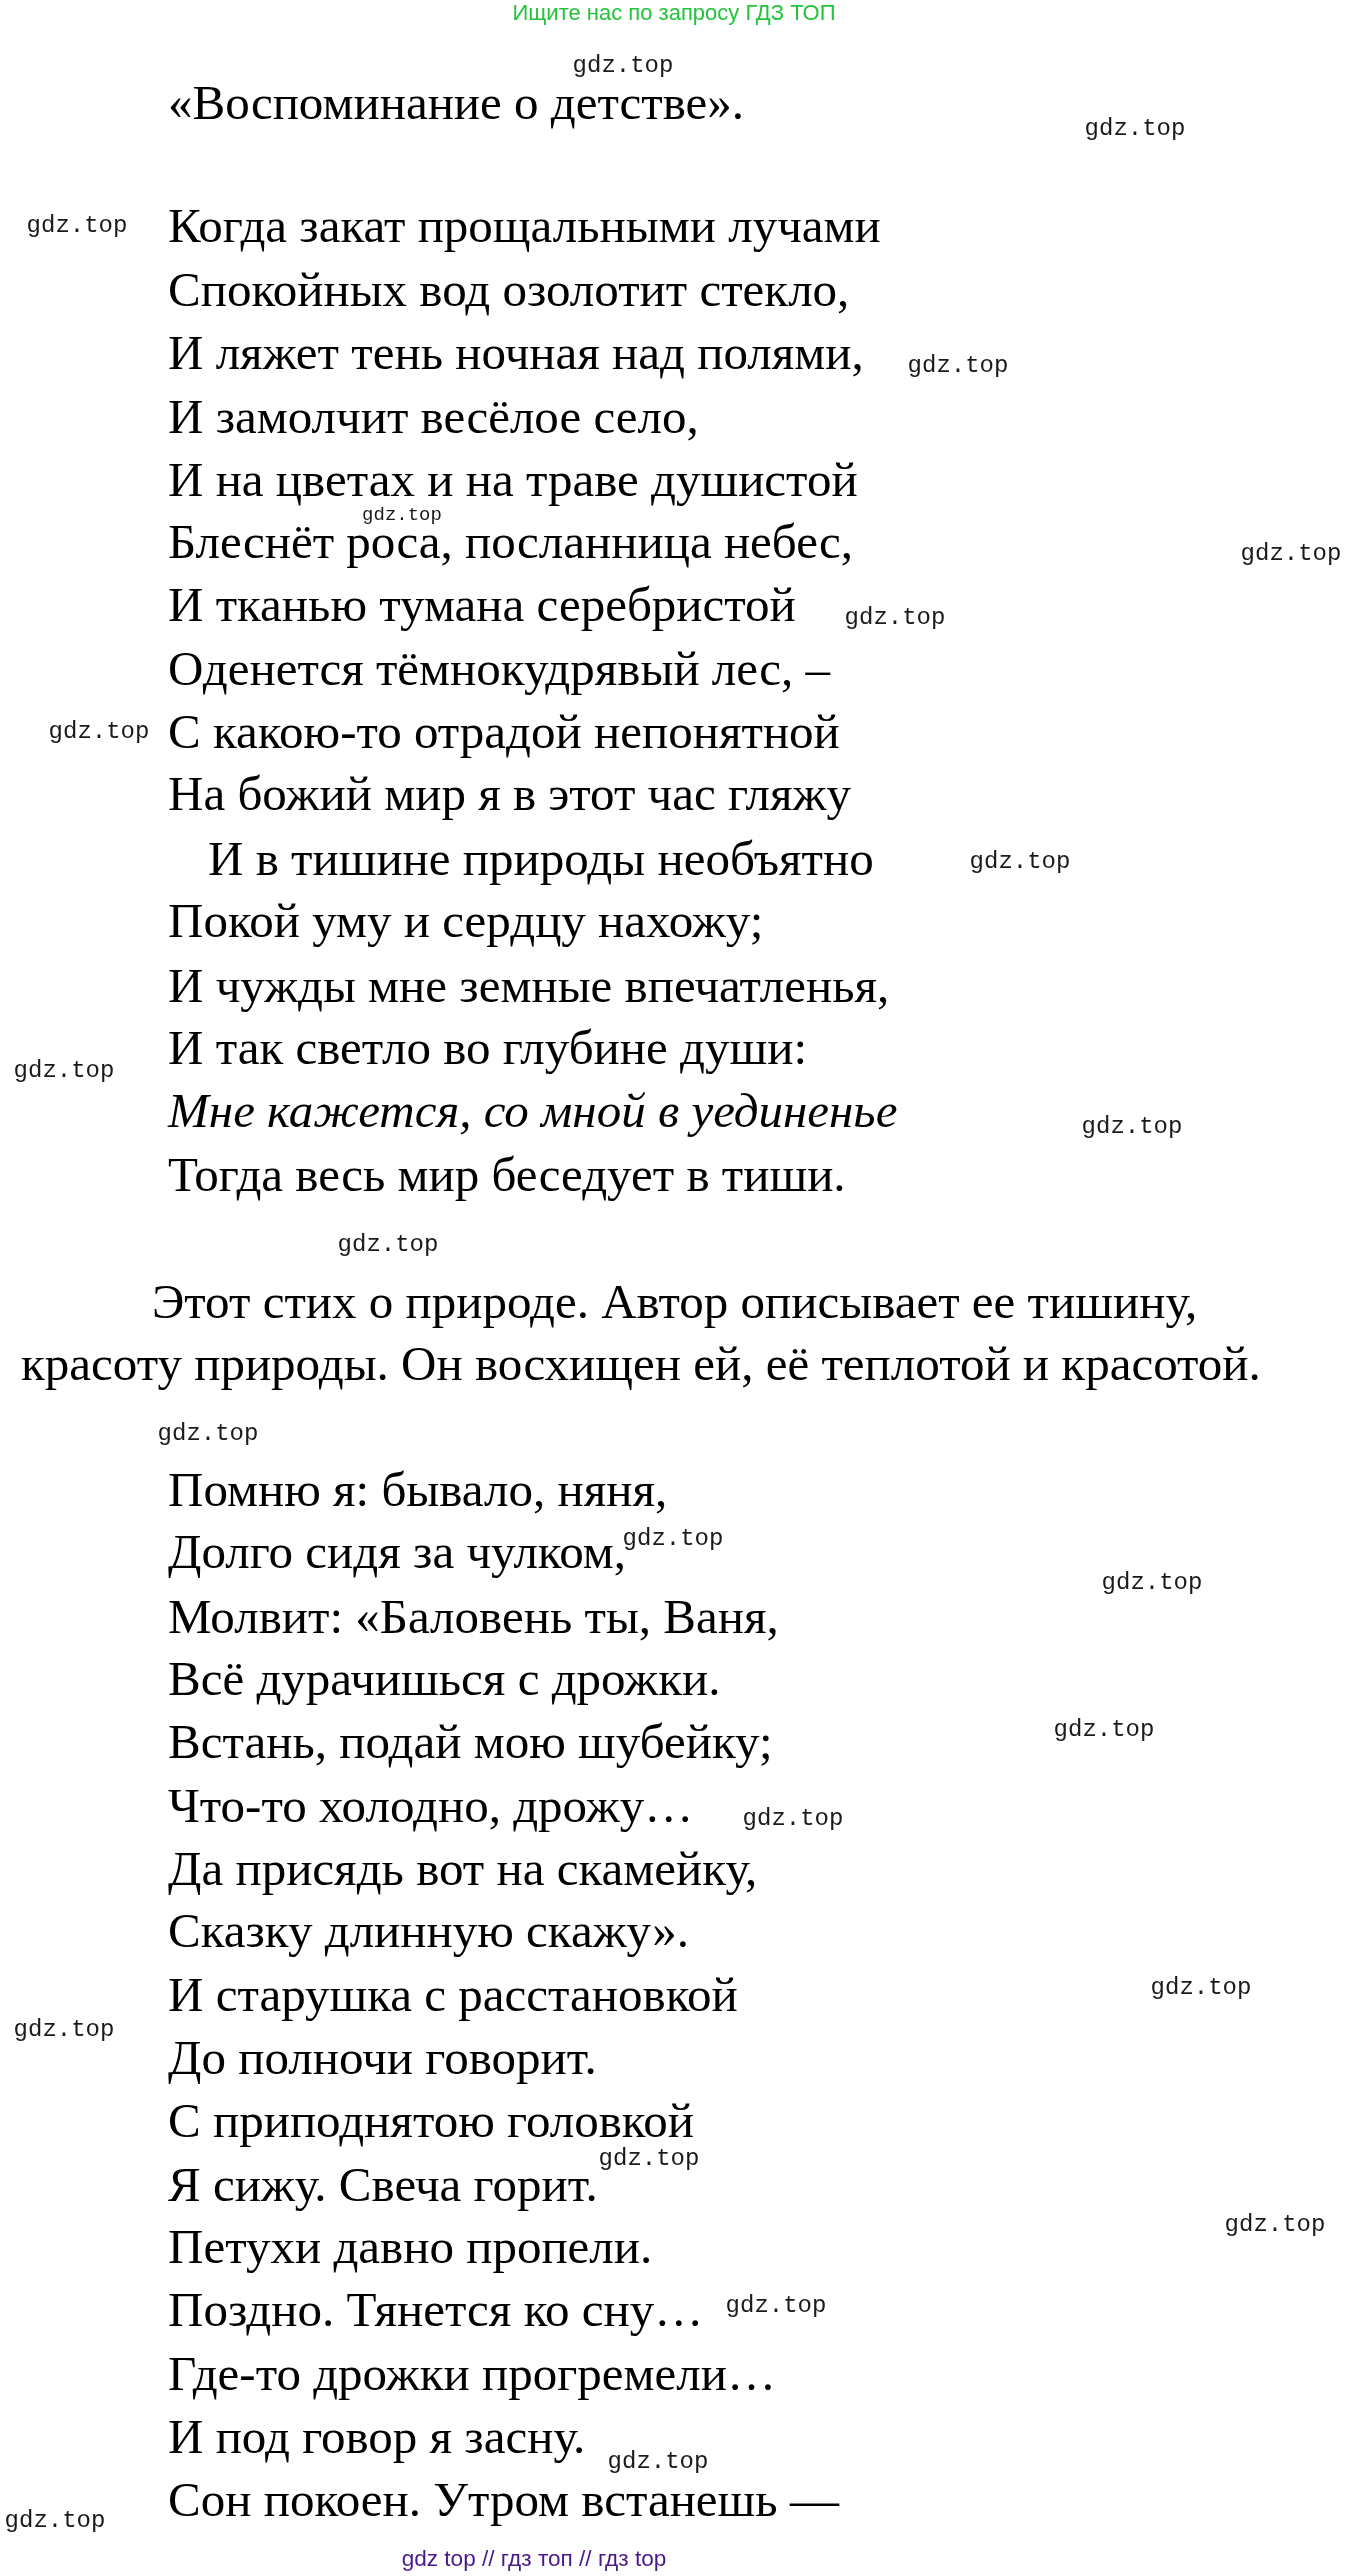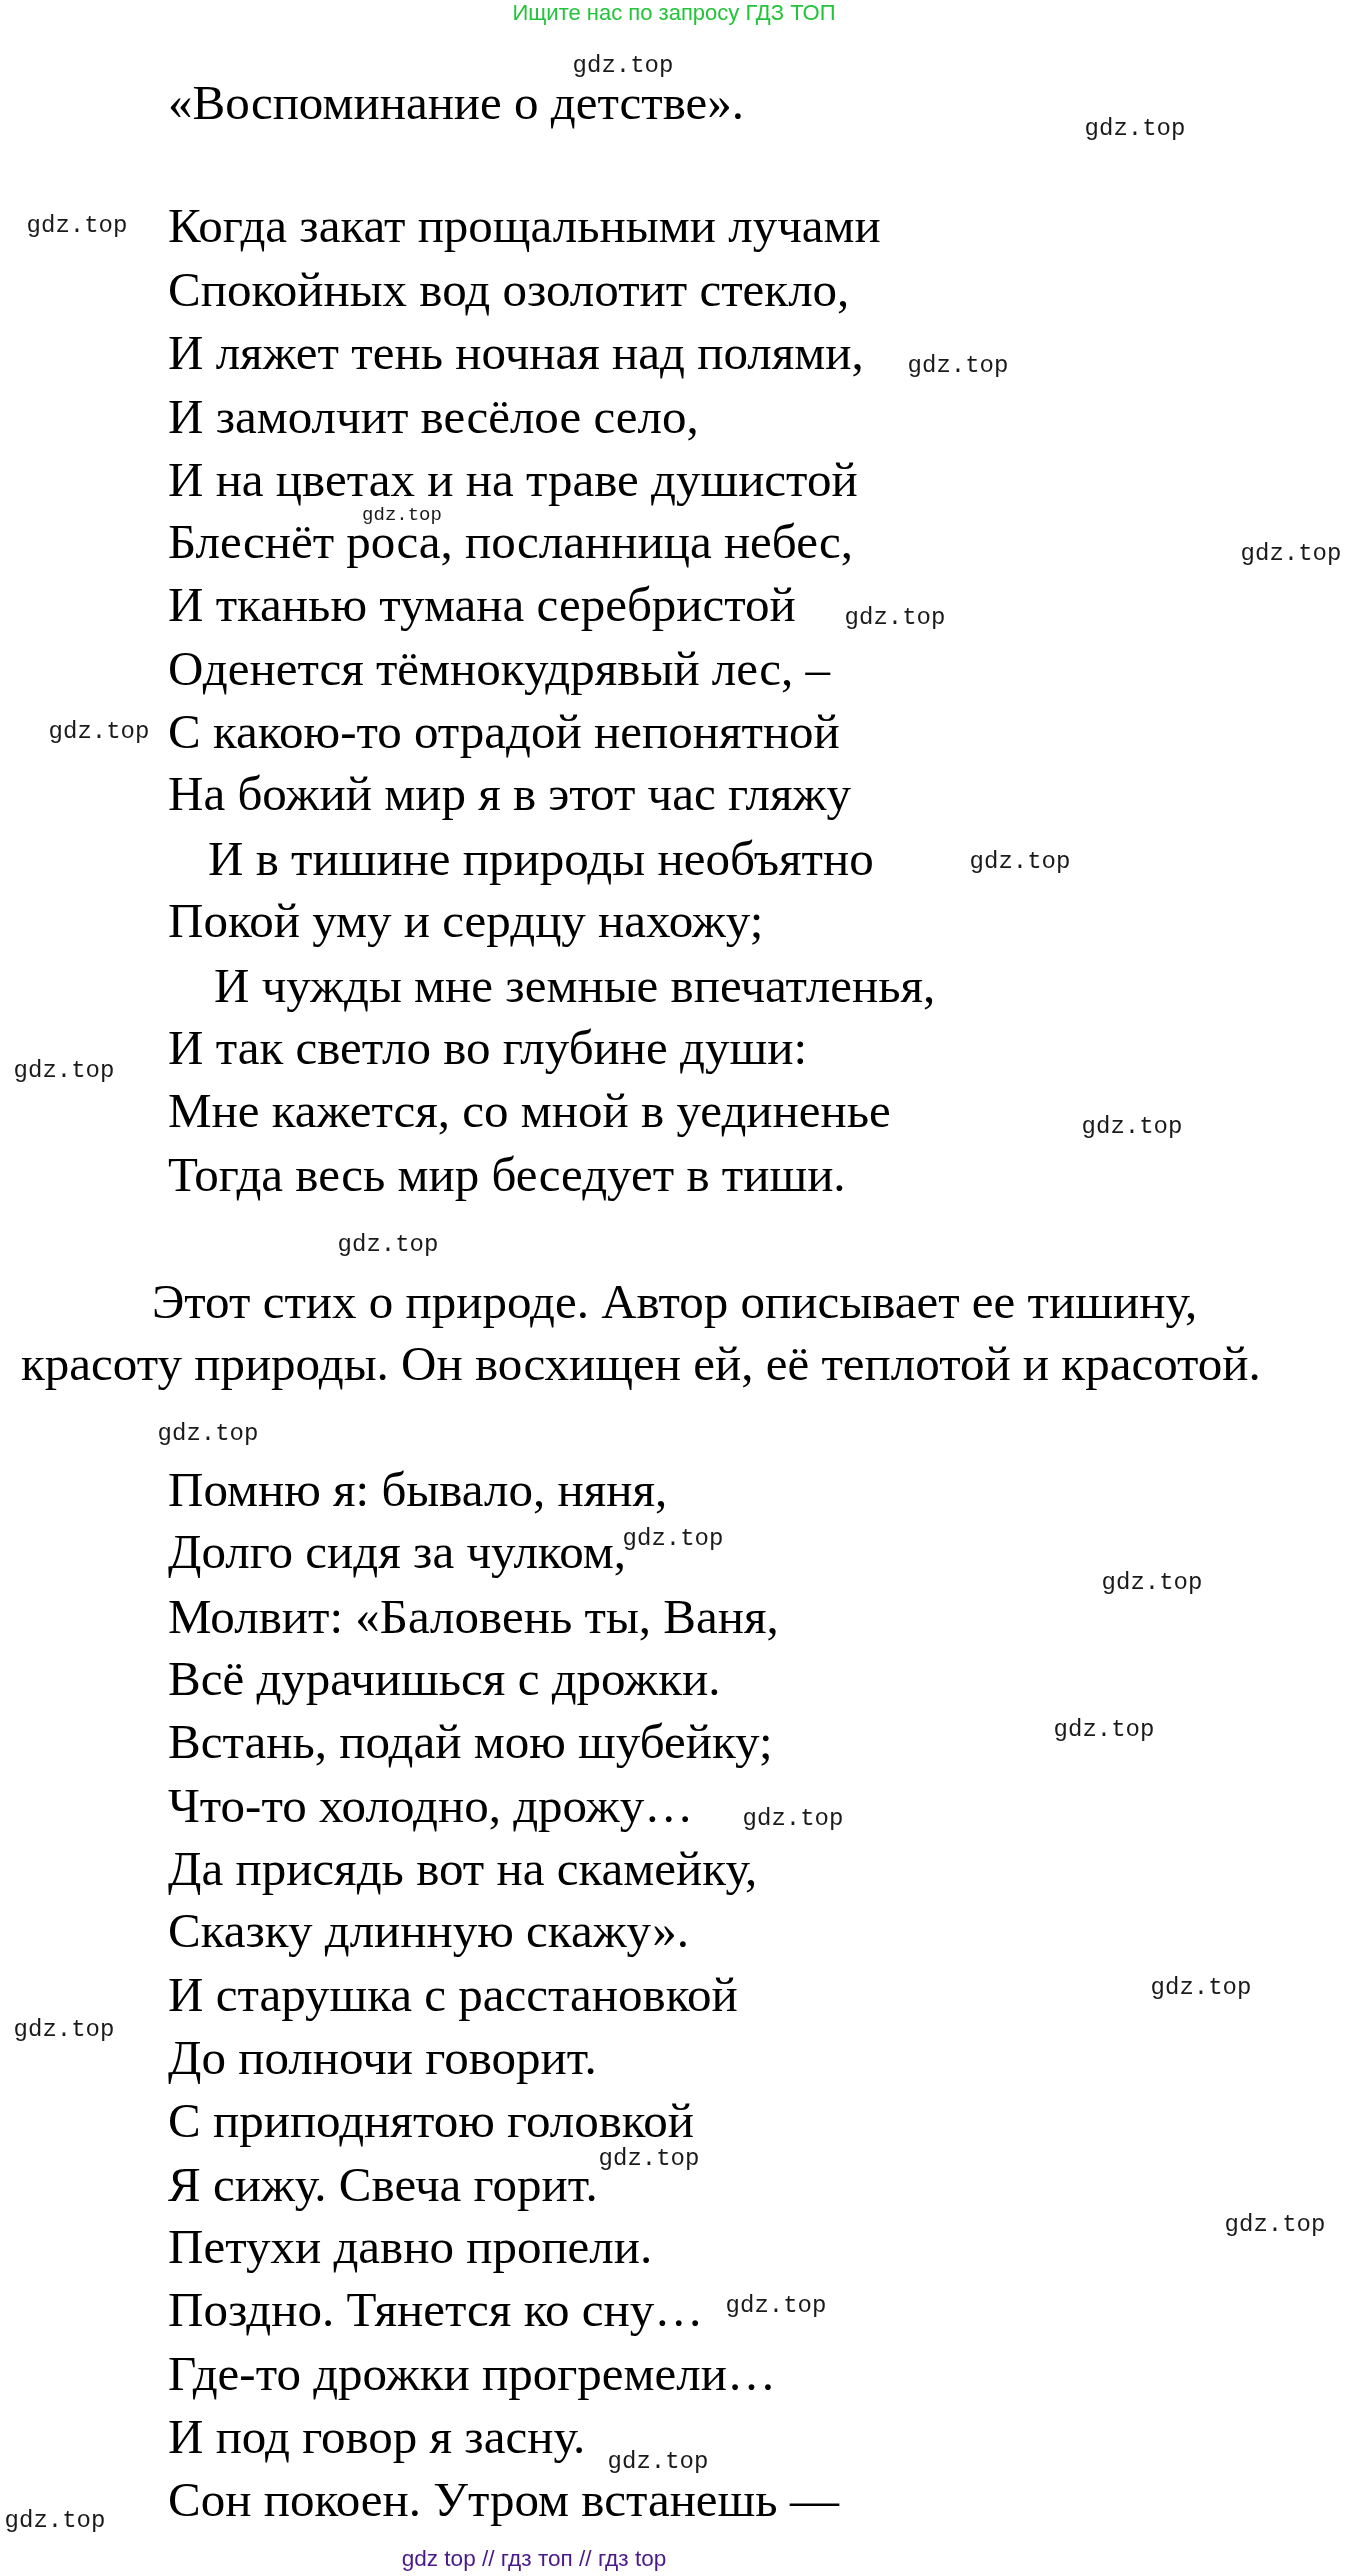--- a/index.html
+++ b/index.html
@@ -38,23 +38,23 @@
 <div class="line" style="top:353px;">И ляжет тень ночная над полями,</div>
 <div class="line" style="top:417px;">И замолчит весёлое село,</div>
 <div class="line" style="top:480px;">И на цветах и на траве душистой</div>
 <div class="line" style="top:542px;">Блеснёт роса, посланница небес,</div>
 <div class="line" style="top:605px;">И тканью тумана серебристой</div>
 <div class="line" style="top:669px;">Оденется тёмнокудрявый лес, –</div>
 <div class="line" style="top:732px;">С какою-то отрадой непонятной</div>
 <div class="line" style="top:794px;">На божий мир я в этот час гляжу</div>
 <div class="line" style="top:859px;margin-left:40px;">И в тишине природы необъятно</div>
 <div class="line" style="top:921px;">Покой уму и сердцу нахожу;</div>
-<div class="line" style="top:986px;margin-left:46px;">И чужды мне земные впечатленья,</div>
+<div class="line" style="top:986px;">И чужды мне земные впечатленья,</div>
 <div class="line" style="top:1048px;">И так светло во глубине души:</div>
-<div class="line" style="top:1111px;">Мне кажется, со мной в уединенье</div>
+<div class="line" style="top:1111px;font-style:italic;">Мне кажется, со мной в уединенье</div>
 <div class="line" style="top:1175px;">Тогда весь мир беседует в тиши.</div>
 
 <div class="line para" style="top:1302px;">Этот стих о природе. Автор описывает ее тишину,</div>
 <div class="line para2" style="top:1364px;">красоту природы. Он восхищен ей, её теплотой и красотой.</div>
 
 <div class="line" style="top:1490px;">Помню я: бывало, няня,</div>
 <div class="line" style="top:1552px;">Долго сидя за чулком,</div>
 <div class="line" style="top:1617px;">Молвит: «Баловень ты, Ваня,</div>
 <div class="line" style="top:1679px;">Всё дурачишься с дрожки.</div>
 <div class="line" style="top:1742px;">Встань, подай мою шубейку;</div>

